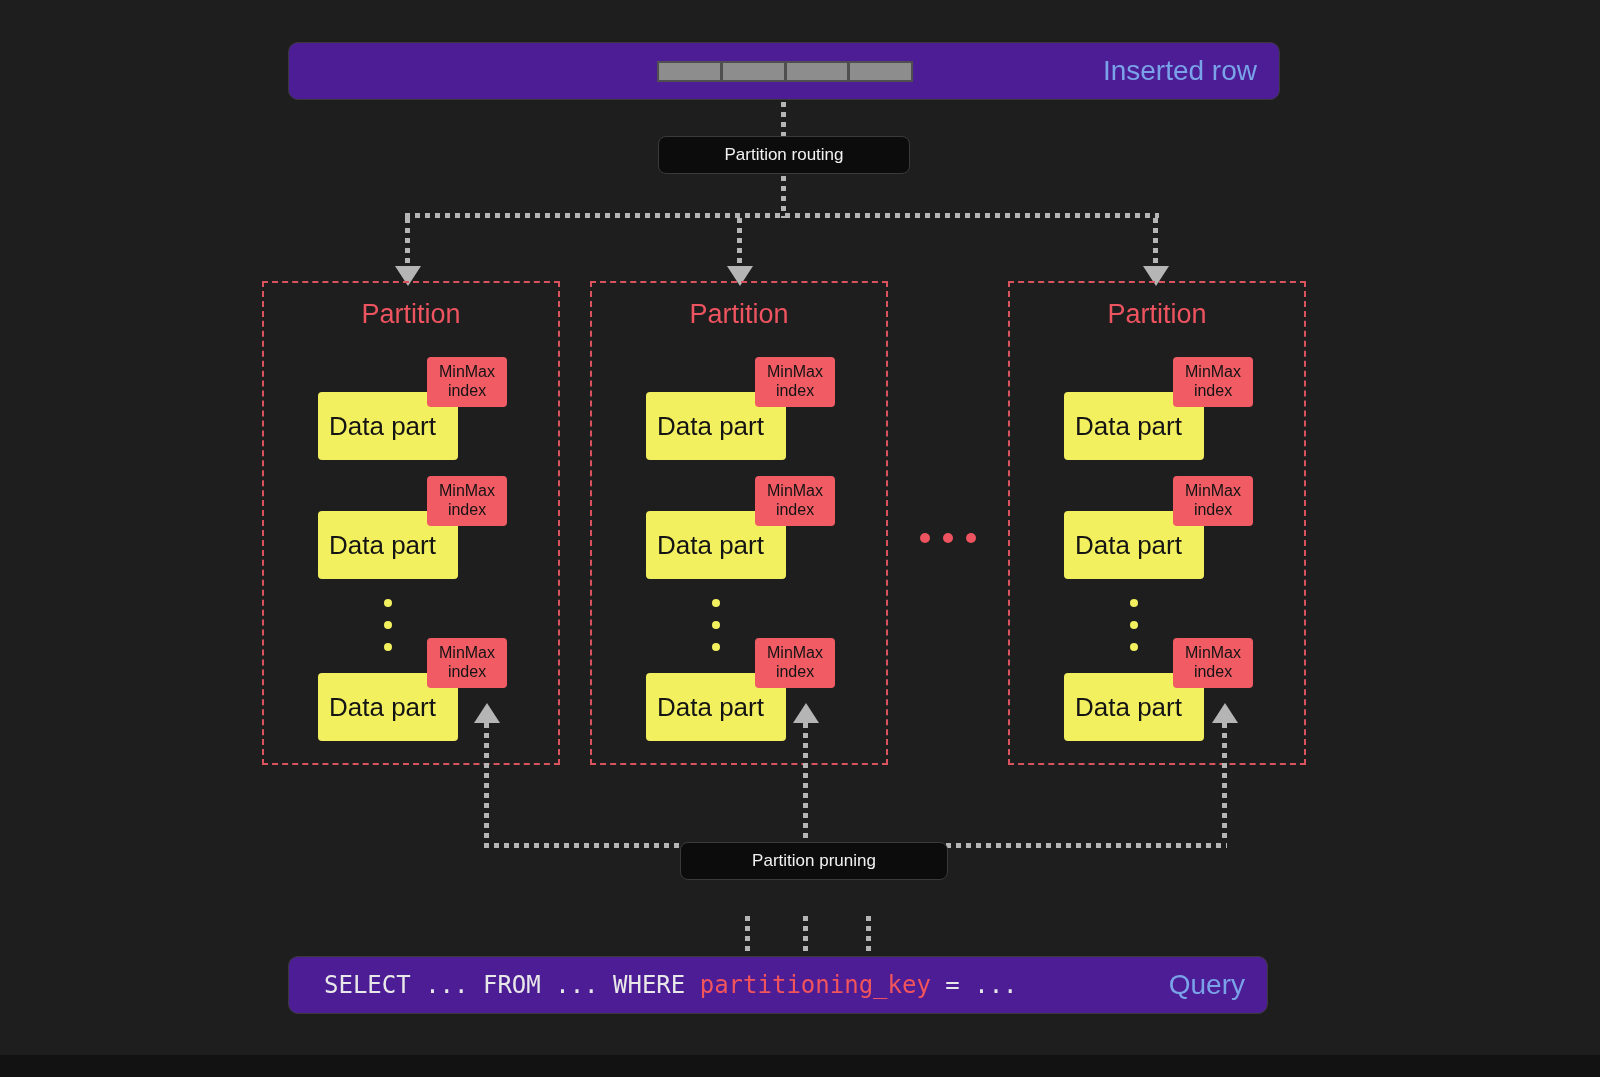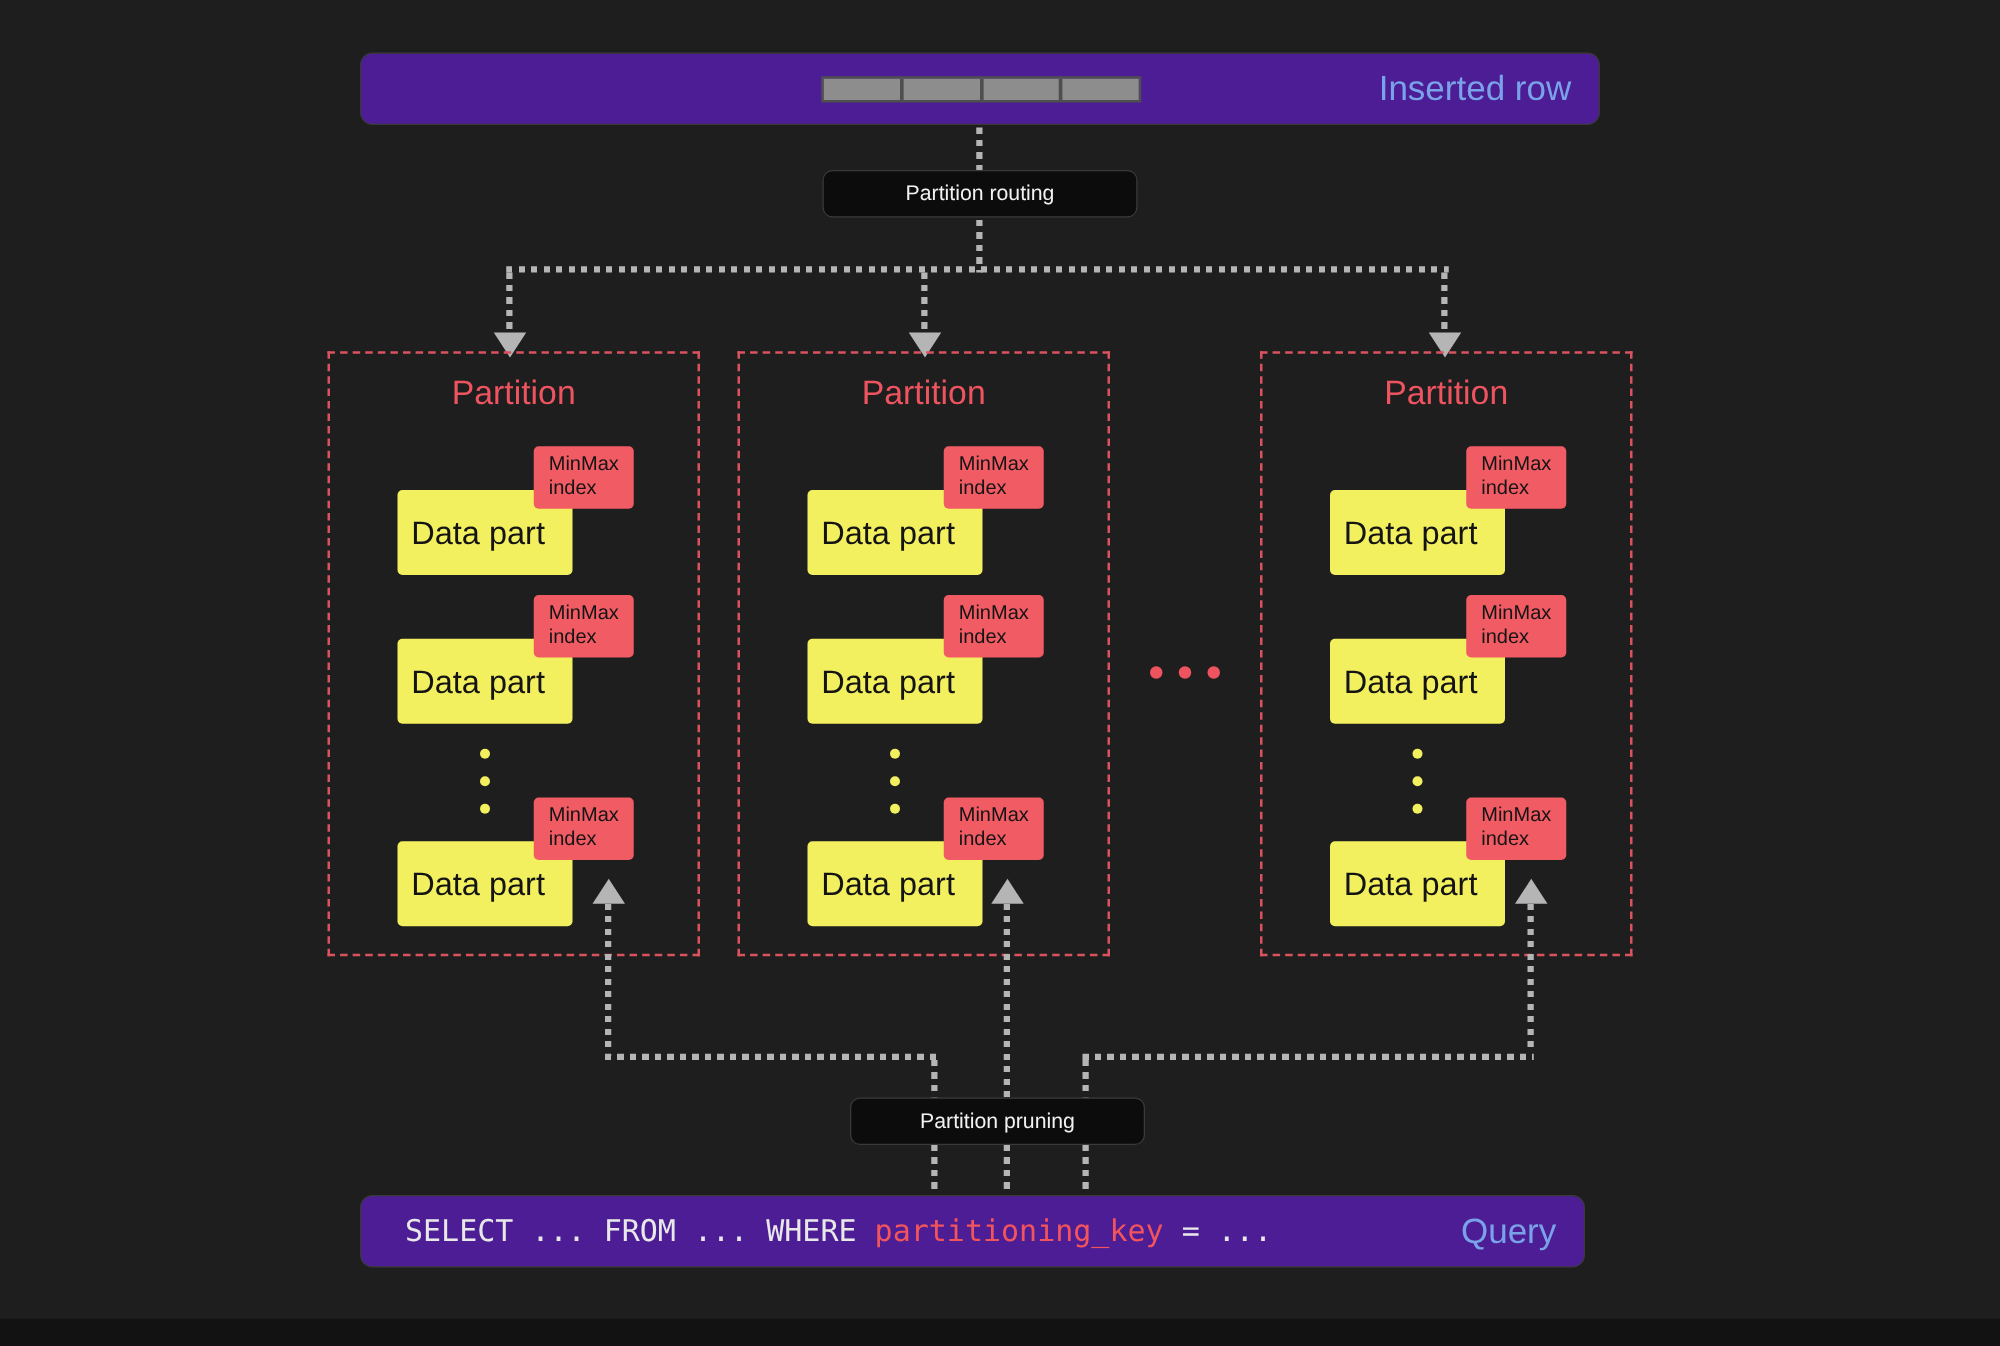--- a/index.html
+++ b/index.html
@@ -98,20 +98,21 @@
     padding-left: 11px;
     color: #141414; font-size: 26px;
     z-index: 1;
   }
   .minmax {
     position: absolute; left: 109px; top: -35px;
     width: 80px; height: 50px;
     background: #f15b64;
     border-radius: 4px;
     display: flex; align-items: center; justify-content: center;
+    text-align: center;
     color: #141414; font-size: 16px; line-height: 1.18;
     z-index: 2;
     padding: 16px;
   }
   .ydots { position: absolute; left: 120px; width: 8px; }
   .ydots i {
     display: block; width: 8px; height: 8px;
     border-radius: 50%; background: #f3f05f;
     margin-bottom: 14px;
   }
@@ -243,21 +244,21 @@
   <div class="vdots" style="left:484px; top:723px; height:122px;"></div>
   <div class="vdots" style="left:803px; top:723px; height:155px;"></div>
   <div class="vdots" style="left:1222px; top:723px; height:120px;"></div>
 
   <div class="hdots" style="left:484px; top:843px; width:269px;"></div>
   <div class="hdots" style="left:866px; top:843px; width:361px;"></div>
 
   <div class="vdots" style="left:745px; top:848px; height:30px;"></div>
   <div class="vdots" style="left:866px; top:848px; height:30px;"></div>
 
-  <div class="pill" style="left:680px; top:878px; width:236px; height:38px;">Partition pruning</div>
+  <div class="pill" style="left:680px; top:842px; width:268px; height:38px;">Partition pruning</div>
 
   <div class="vdots" style="left:745px; top:916px; height:40px;"></div>
   <div class="vdots" style="left:803px; top:916px; height:40px;"></div>
   <div class="vdots" style="left:866px; top:916px; height:40px;"></div>
 
   <div class="bar query-bar">
     <div class="query-code"><span>SELECT ... FROM ... WHERE </span><span class="key">partitioning_key</span><span> = ...</span></div>
     <div class="blue-label">Query</div>
   </div>
 

